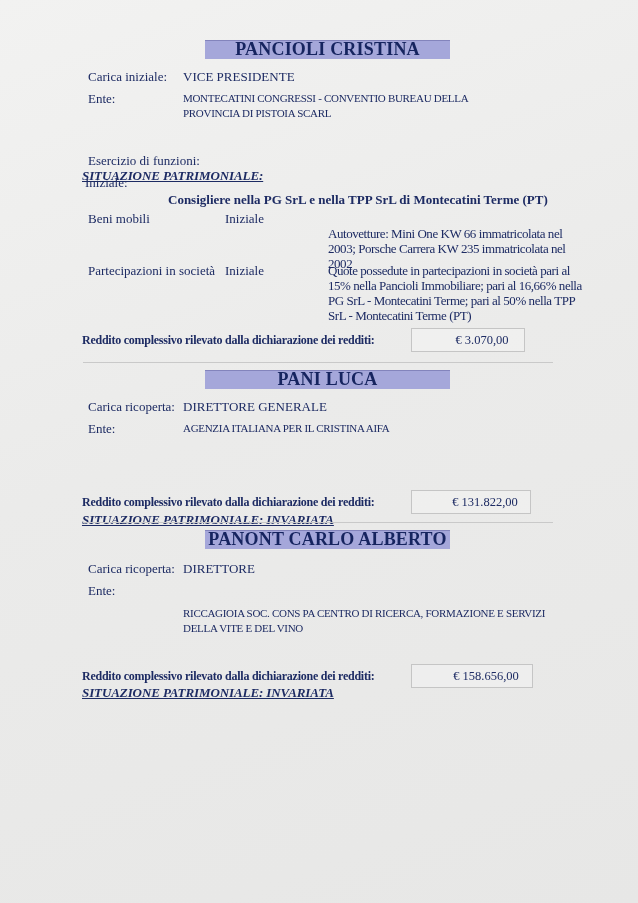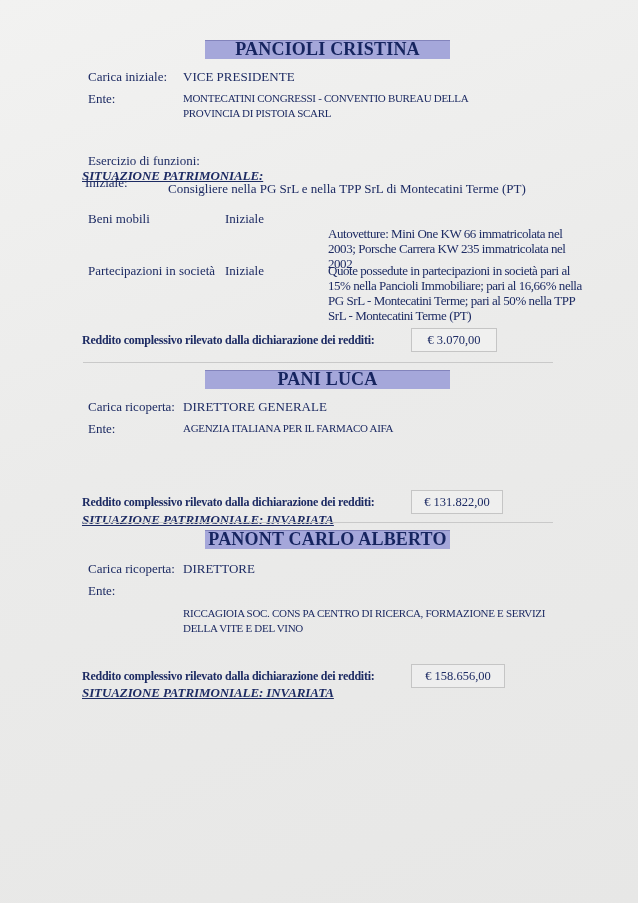--- a/index.html
+++ b/index.html
@@ -72,20 +72,21 @@
   .money {
     position: absolute;
     height: 22px;
     border: 1px solid var(--money-box-border, #c5c5c5);
     background: rgba(250, 250, 249, 0.35);
     display: flex;
     align-items: center;
     justify-content: center;
     font-size: 12.5px;
     white-space: nowrap;
+    padding-left: 28px;
   }
   .sep {
     position: absolute;
     left: 83px;
     width: 470px;
     height: 1px;
     background: var(--separator, #c9c9c9);
   }
 </style>
 </head>
@@ -103,21 +104,21 @@
     <div class="val" style="left:183px; top:69px;">VICE PRESIDENTE</div>
 
     <div class="lbl" style="left:88px; top:91px;">Ente:</div>
     <div class="val-wrap" style="left:183px; top:91px; width:340px;">MONTECATINI CONGRESSI - CONVENTIO BUREAU DELLA PROVINCIA DI PISTOIA SCARL</div>
 
     <div class="sit" style="left:82px; top:128px;">SITUAZIONE PATRIMONIALE:</div>
 
     <div class="lbl" style="left:88px; top:153px;">Esercizio di funzioni:</div>
 
     <div class="lbl" style="left:85px; top:175px;">Iniziale:</div>
-    <div class="val" style="left:168px; top:181px;">Consigliere nella PG SrL e nella TPP SrL di Montecatini Terme (PT)</div>
+    <div class="val" style="left:168px; top:192px;font-weight:bold;">Consigliere nella PG SrL e nella TPP SrL di Montecatini Terme (PT)</div>
 
     <div class="cat" style="left:88px; top:211px;">Beni mobili</div>
     <div class="phase" style="left:225px; top:211px;">Iniziale</div>
     <div class="desc" style="left:328px; top:226px;">Autovetture: Mini One KW 66 immatricolata nel 2003; Porsche Carrera KW 235 immatricolata nel 2002</div>
 
     <div class="cat" style="left:88px; top:263px;">Partecipazioni in società</div>
     <div class="phase" style="left:225px; top:263px;">Iniziale</div>
     <div class="desc" style="left:328px; top:263px;">Quote possedute in partecipazioni in società pari al 15% nella Pancioli Immobiliare; pari al 16,66% nella PG SrL - Montecatini Terme; pari al 50% nella TPP SrL - Montecatini Terme (PT)</div>
 
     <div class="reddito" style="left:82px; top:333px;">Reddito complessivo rilevato dalla dichiarazione dei redditi:</div>
@@ -131,21 +132,21 @@
   
   <div class="sec-group">
     <div class="sec-header" style="top:370px;">
       <span>PANI LUCA</span>
     </div>
 
     <div class="lbl" style="left:88px; top:399px;">Carica ricoperta:</div>
     <div class="val" style="left:183px; top:399px;">DIRETTORE GENERALE</div>
 
     <div class="lbl" style="left:88px; top:421px;">Ente:</div>
-    <div class="val-wrap" style="left:183px; top:421px; width:360px; white-space:nowrap;">AGENZIA ITALIANA PER IL FARMACO AIFA</div>
+    <div class="val-wrap" style="left:183px; top:421px; width:360px; white-space:nowrap;">AGENZIA ITALIANA PER IL CRISTINA AIFA</div>
 
     <div class="sit" style="left:82px; top:472px;">SITUAZIONE PATRIMONIALE: INVARIATA</div>
 
     <div class="reddito" style="left:82px; top:495px;">Reddito complessivo rilevato dalla dichiarazione dei redditi:</div>
     <div class="money" style="left:411px; top:490px; width:90px;">
       <span>€ 131.822,00</span>
     </div>
 
     <div class="sep" style="top:522px;"></div>
   </div>

